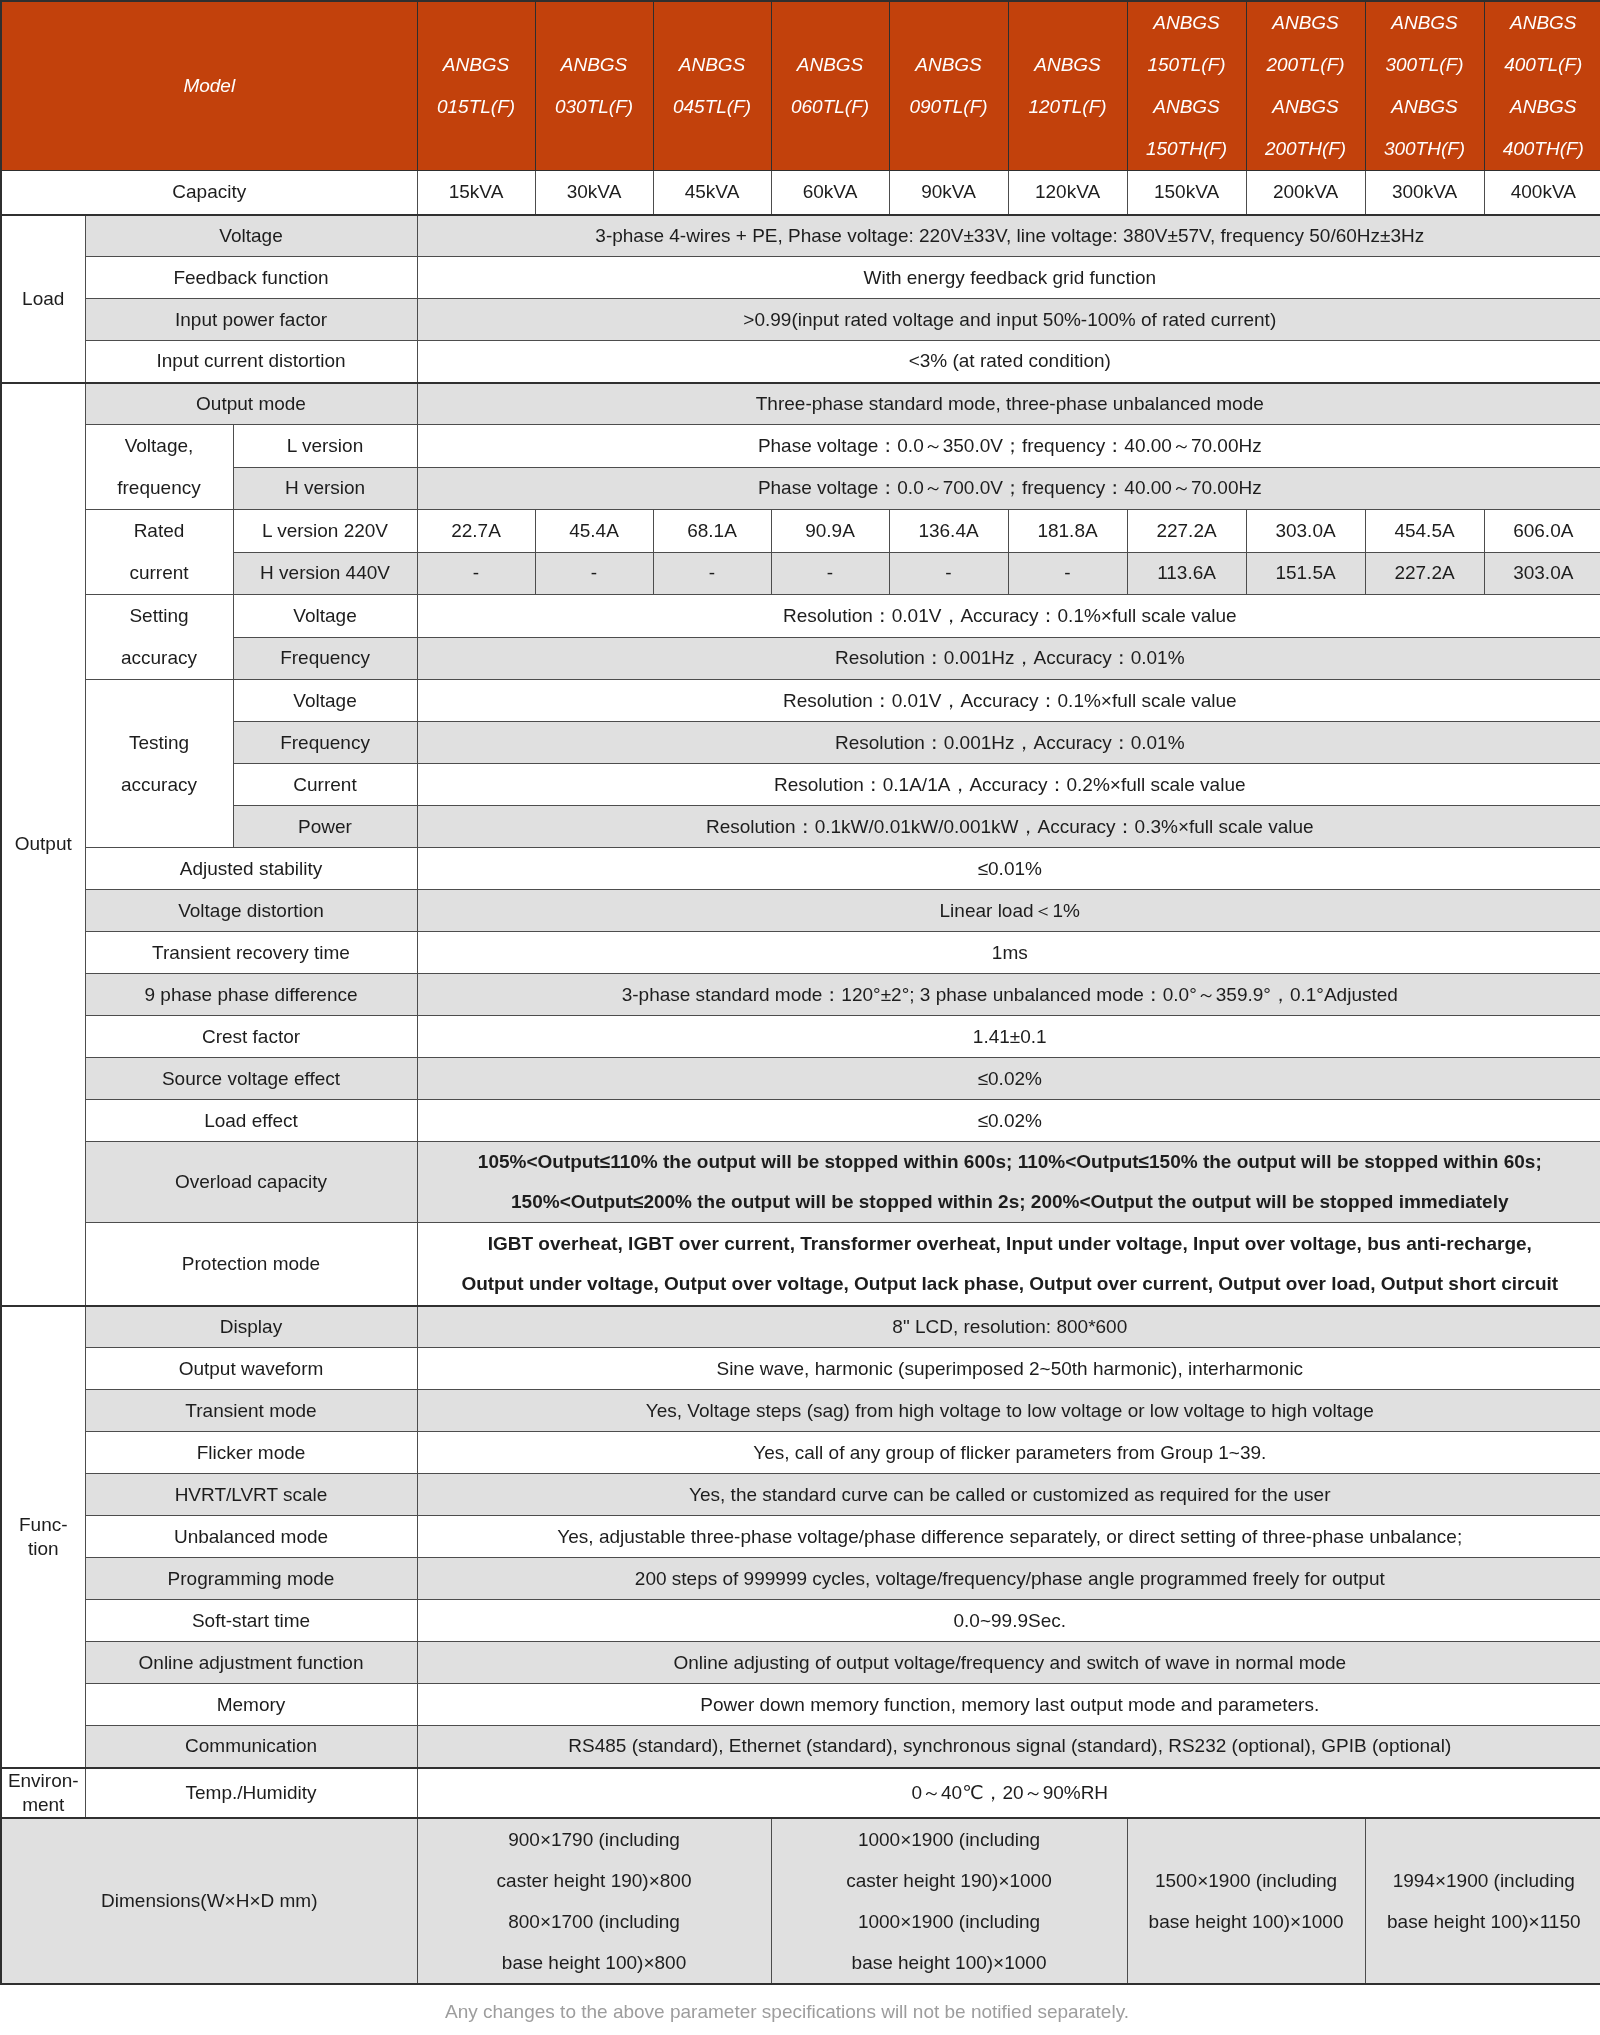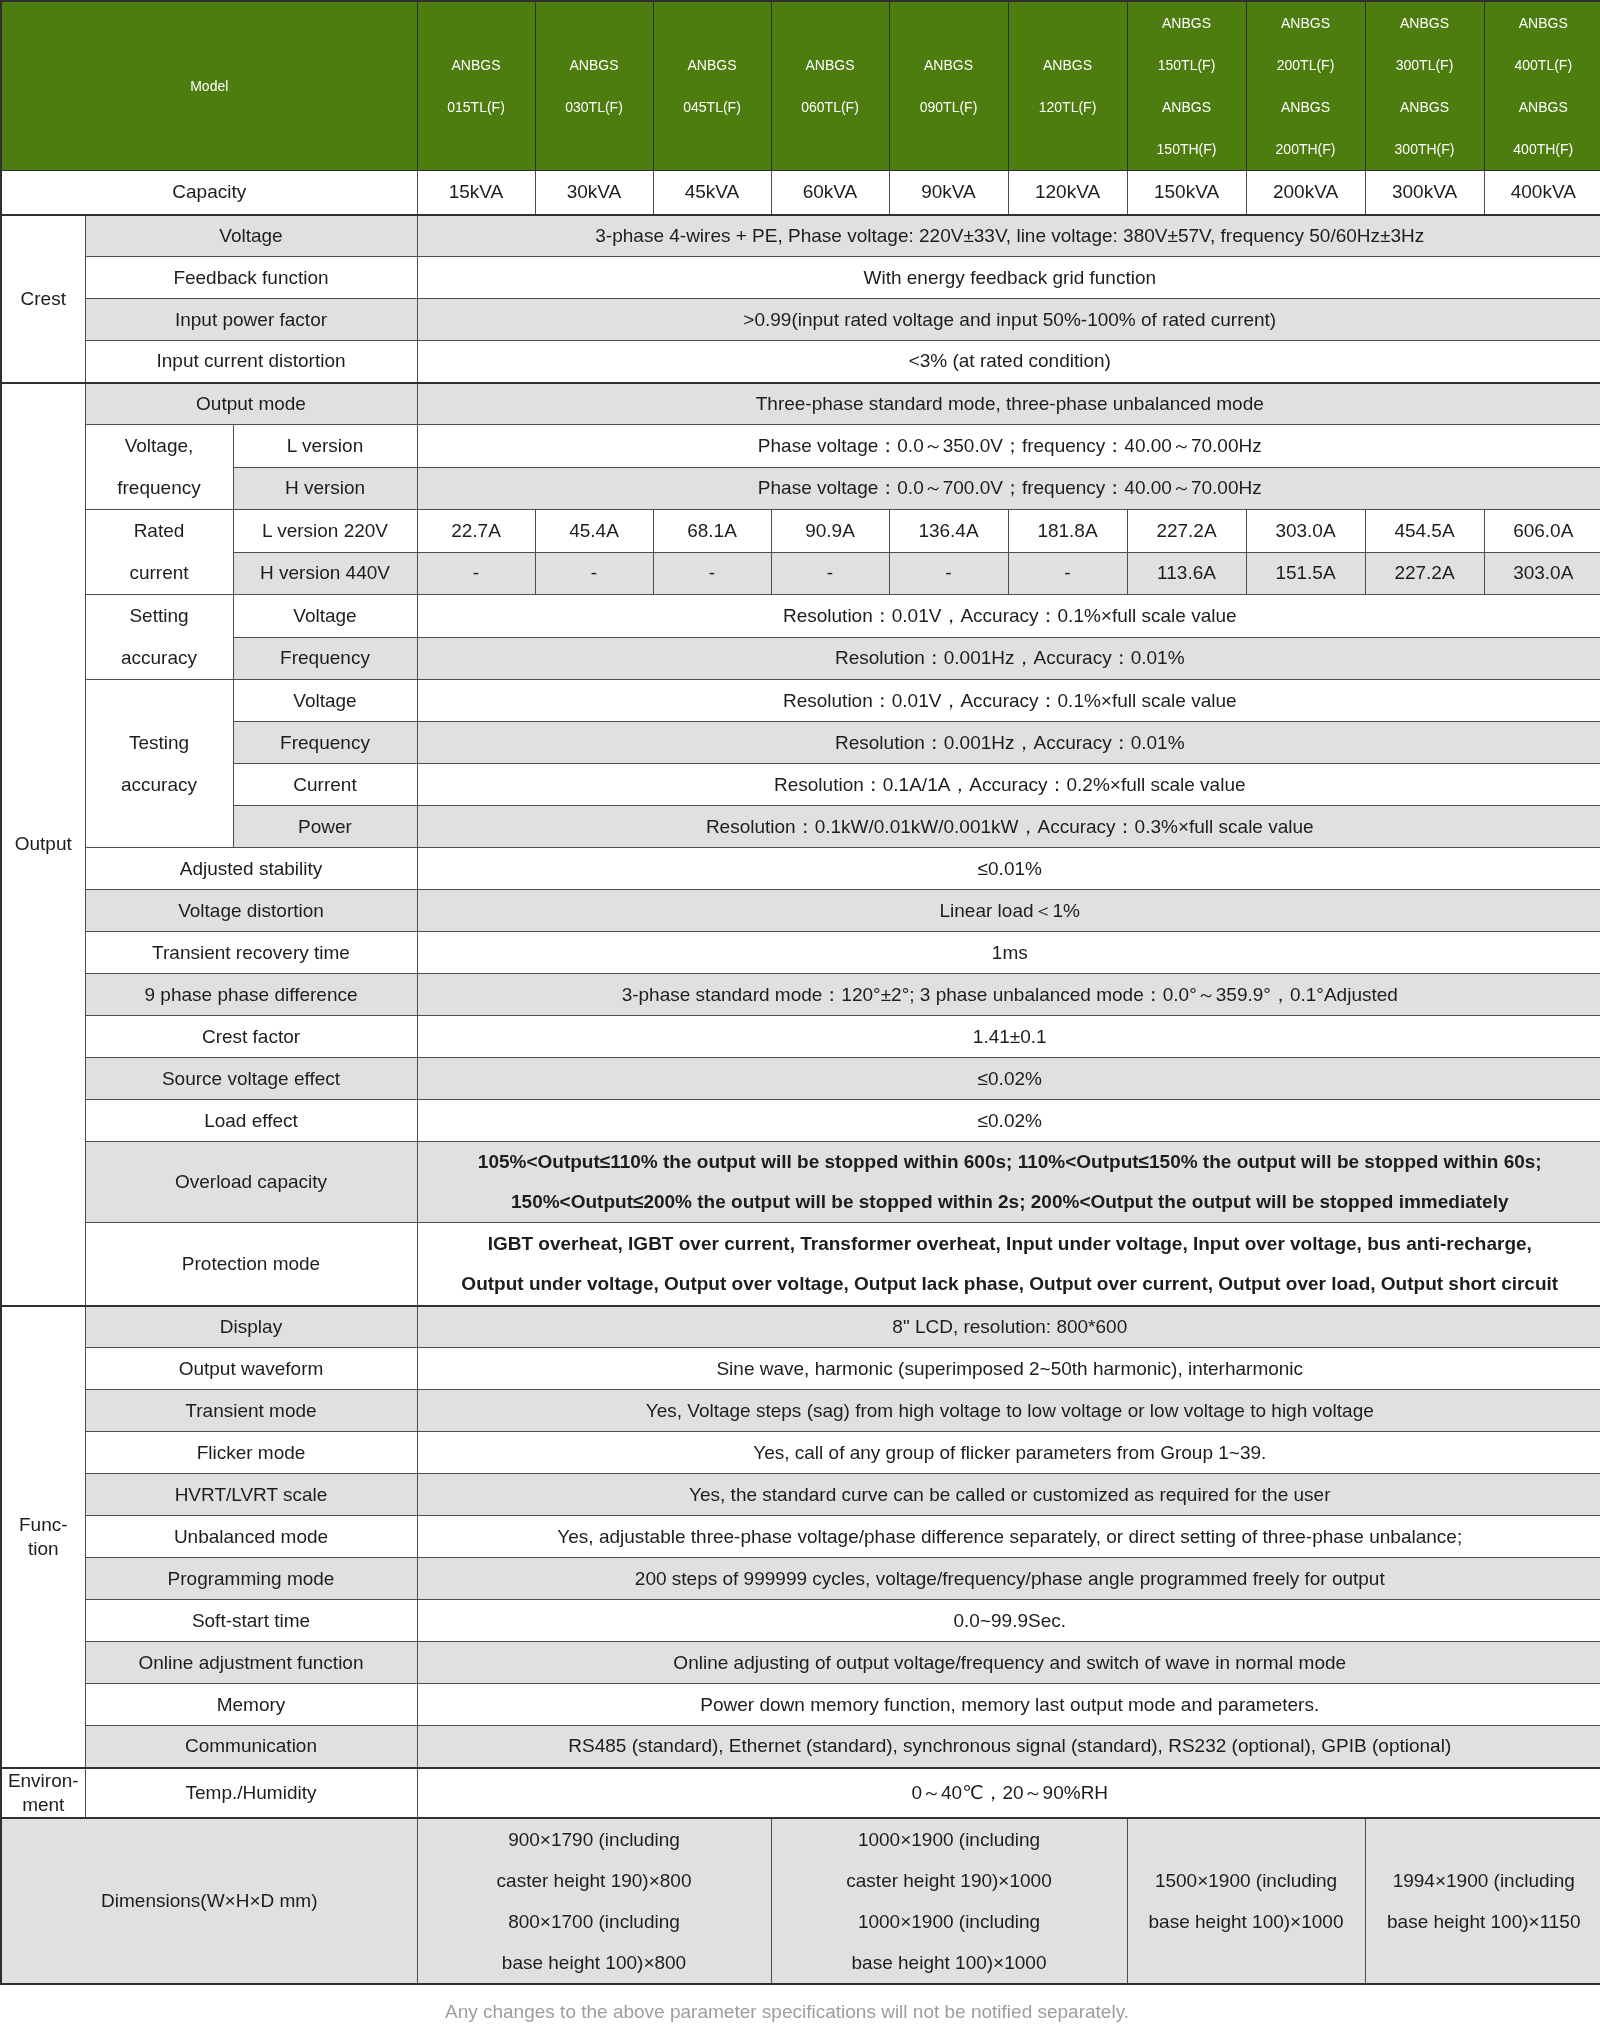--- a/index.html
+++ b/index.html
@@ -22,24 +22,25 @@
     font-size: 19px;
     padding: 0 4px;
     overflow: hidden;
     background: #ffffff;
   }
   tr.shade td { background: #e0e0e0; }
   tr.shade td.cat { background: #ffffff; }
   tr.sec td { border-top: 2px solid #303030; }
   tr.hdr { height: 168px; }
   tr.hdr td {
-    background: #4d7c0f;
+    background: #c2410c;
     color: #ffffff;
     border-color: #2e2e2e;
-    font-size: 14px;
+    font-size: 19px;
+    font-style: italic;
   }
   tr.hdr .ln { line-height: 42px; }
   tr.r44  { height: 44px; }
   tr.r42  { height: 42px; }
   tr.r80  { height: 80px; }
   tr.r83  { height: 83px; }
   tr.r166 { height: 166px; }
   td.cat { font-size: 19px; }
   td.cat .ln { line-height: 24px; }
   td.mid .ln { line-height: 42px; }
@@ -133,21 +134,21 @@
     <td>60kVA</td>
     <td>90kVA</td>
     <td>120kVA</td>
     <td>150kVA</td>
     <td>200kVA</td>
     <td>300kVA</td>
     <td>400kVA</td>
   </tr>
 
   <tr class="r42 shade sec">
-    <td class="cat" rowspan="4">Crest</td>
+    <td class="cat" rowspan="4">Load</td>
     <td colspan="2">Voltage</td>
     <td colspan="10">3-phase 4-wires + PE, Phase voltage: 220V±33V, line voltage: 380V±57V, frequency 50/60Hz±3Hz</td>
   </tr>
   <tr class="r42">
     <td colspan="2">Feedback function</td>
     <td colspan="10">With energy feedback grid function</td>
   </tr>
   <tr class="r42 shade">
     <td colspan="2">Input power factor</td>
     <td colspan="10">&gt;0.99(input rated voltage and input 50%-100% of rated current)</td>

